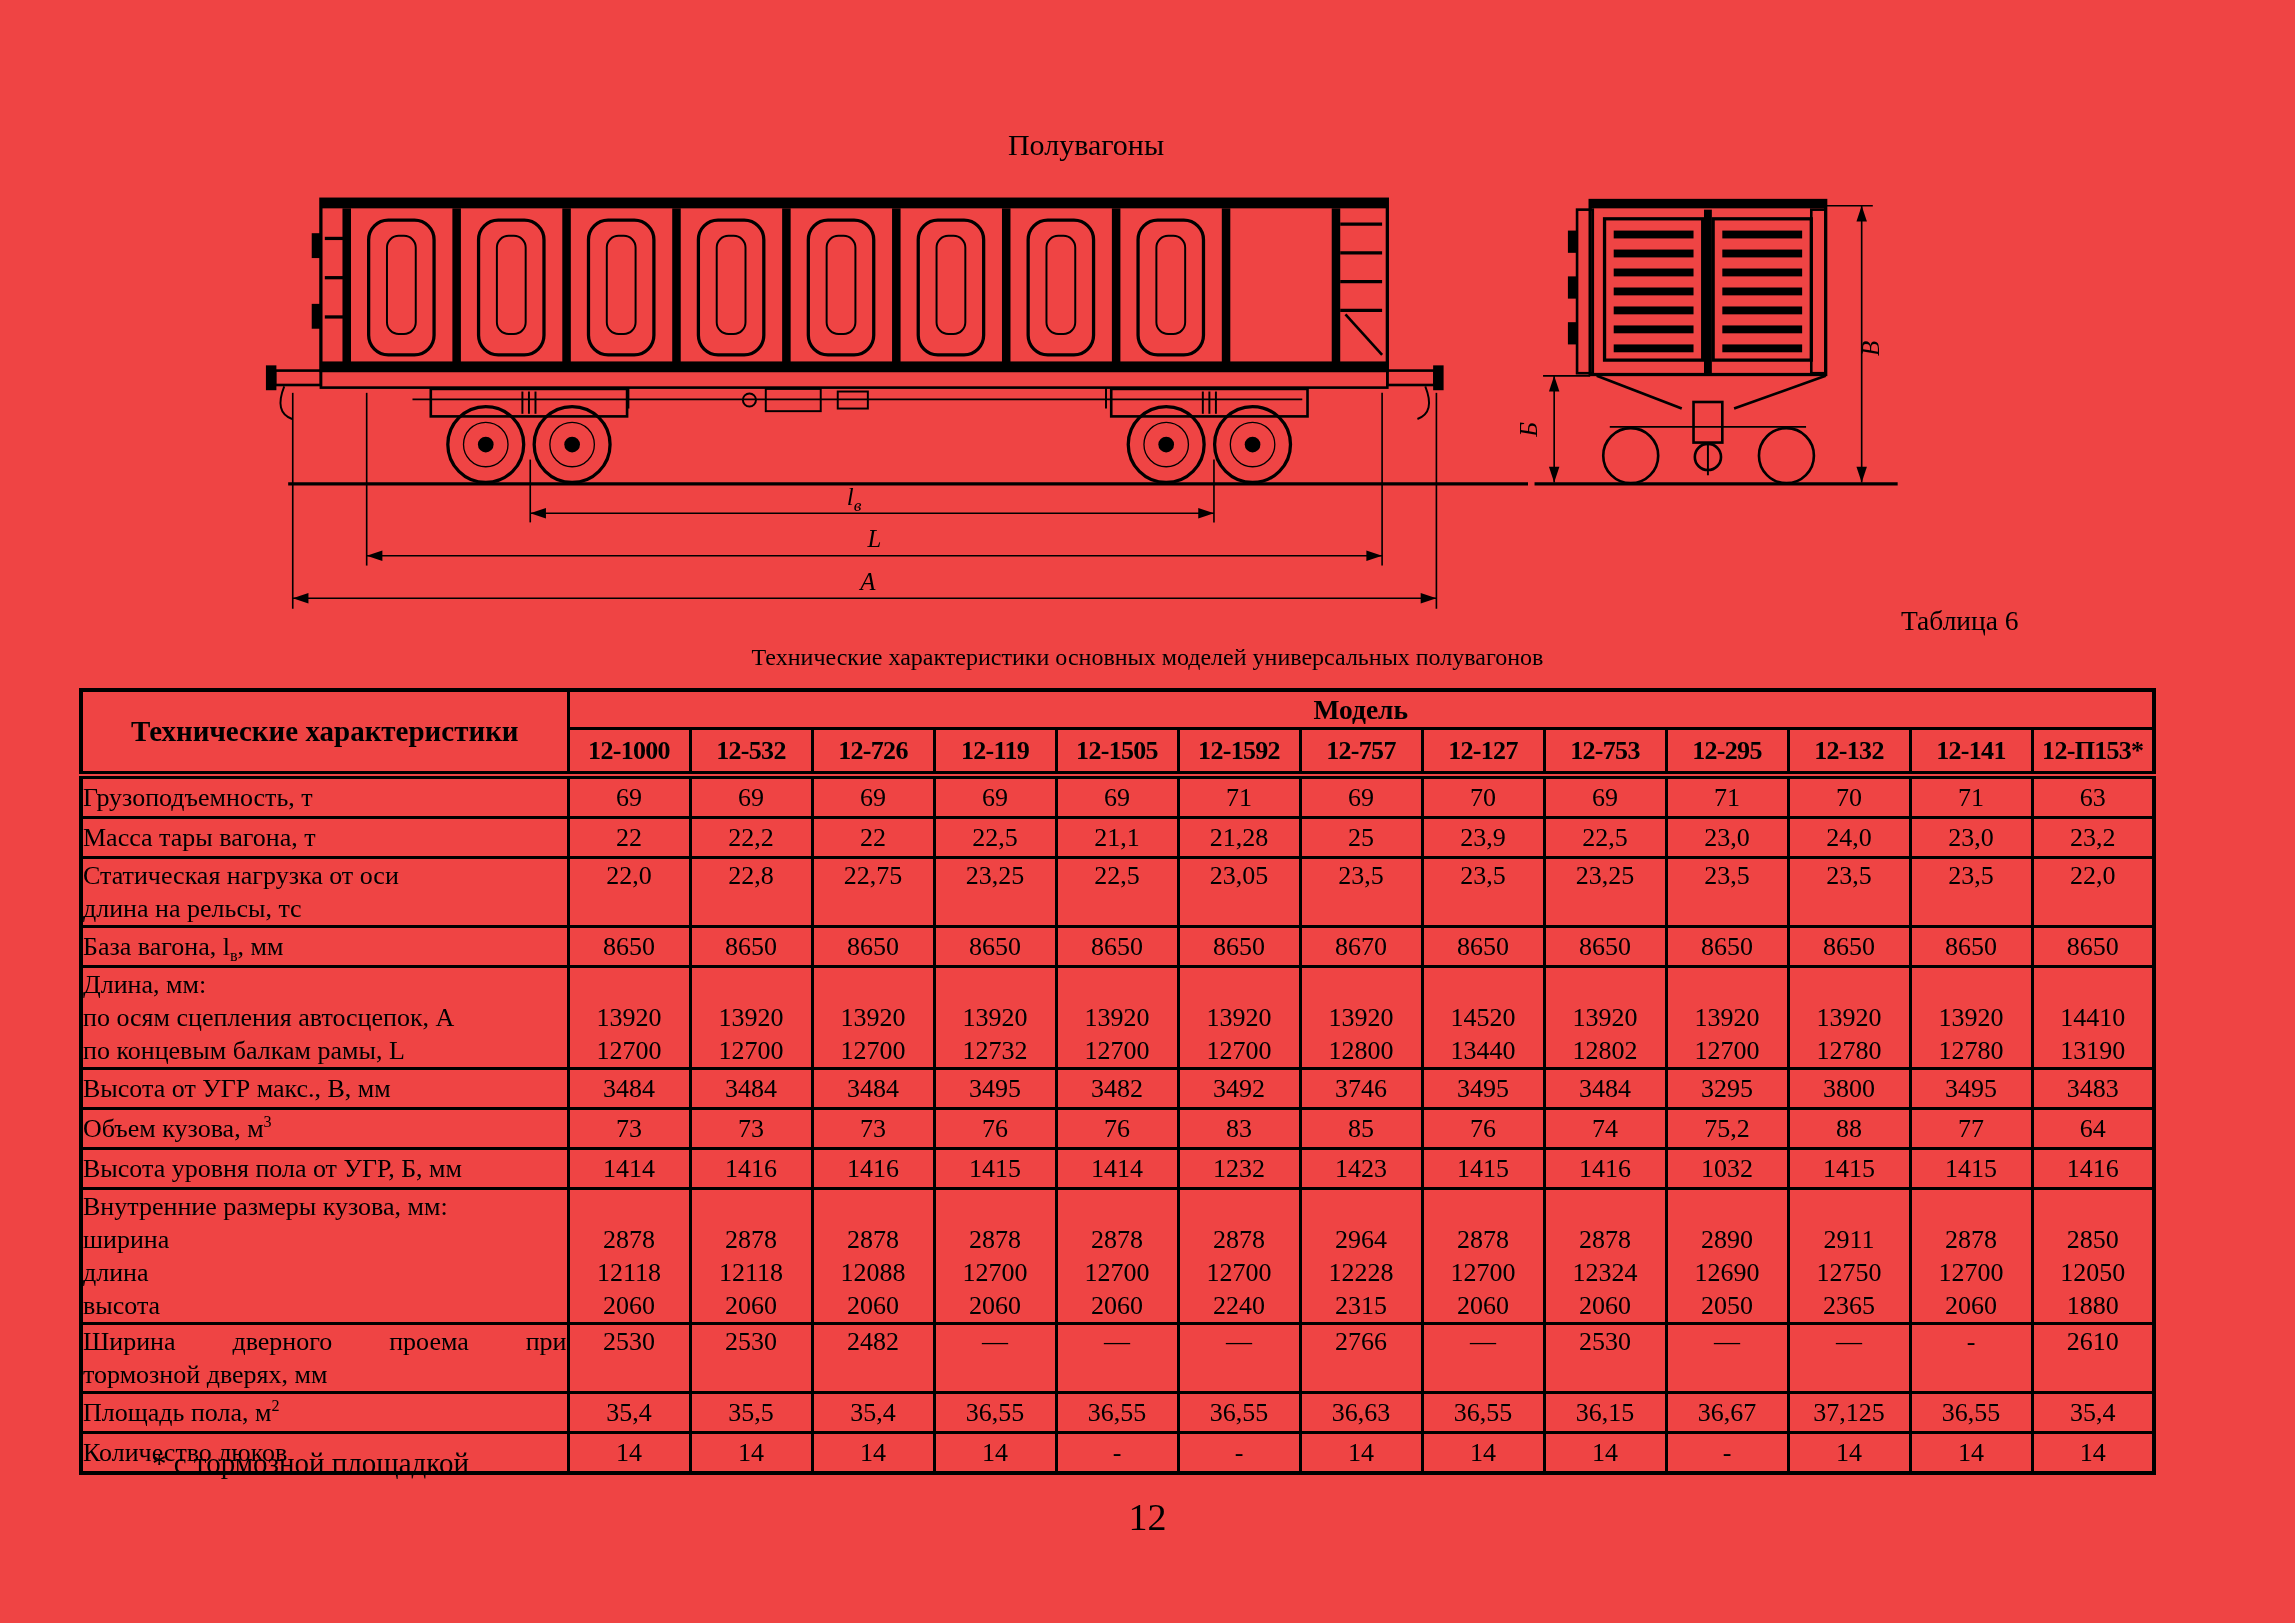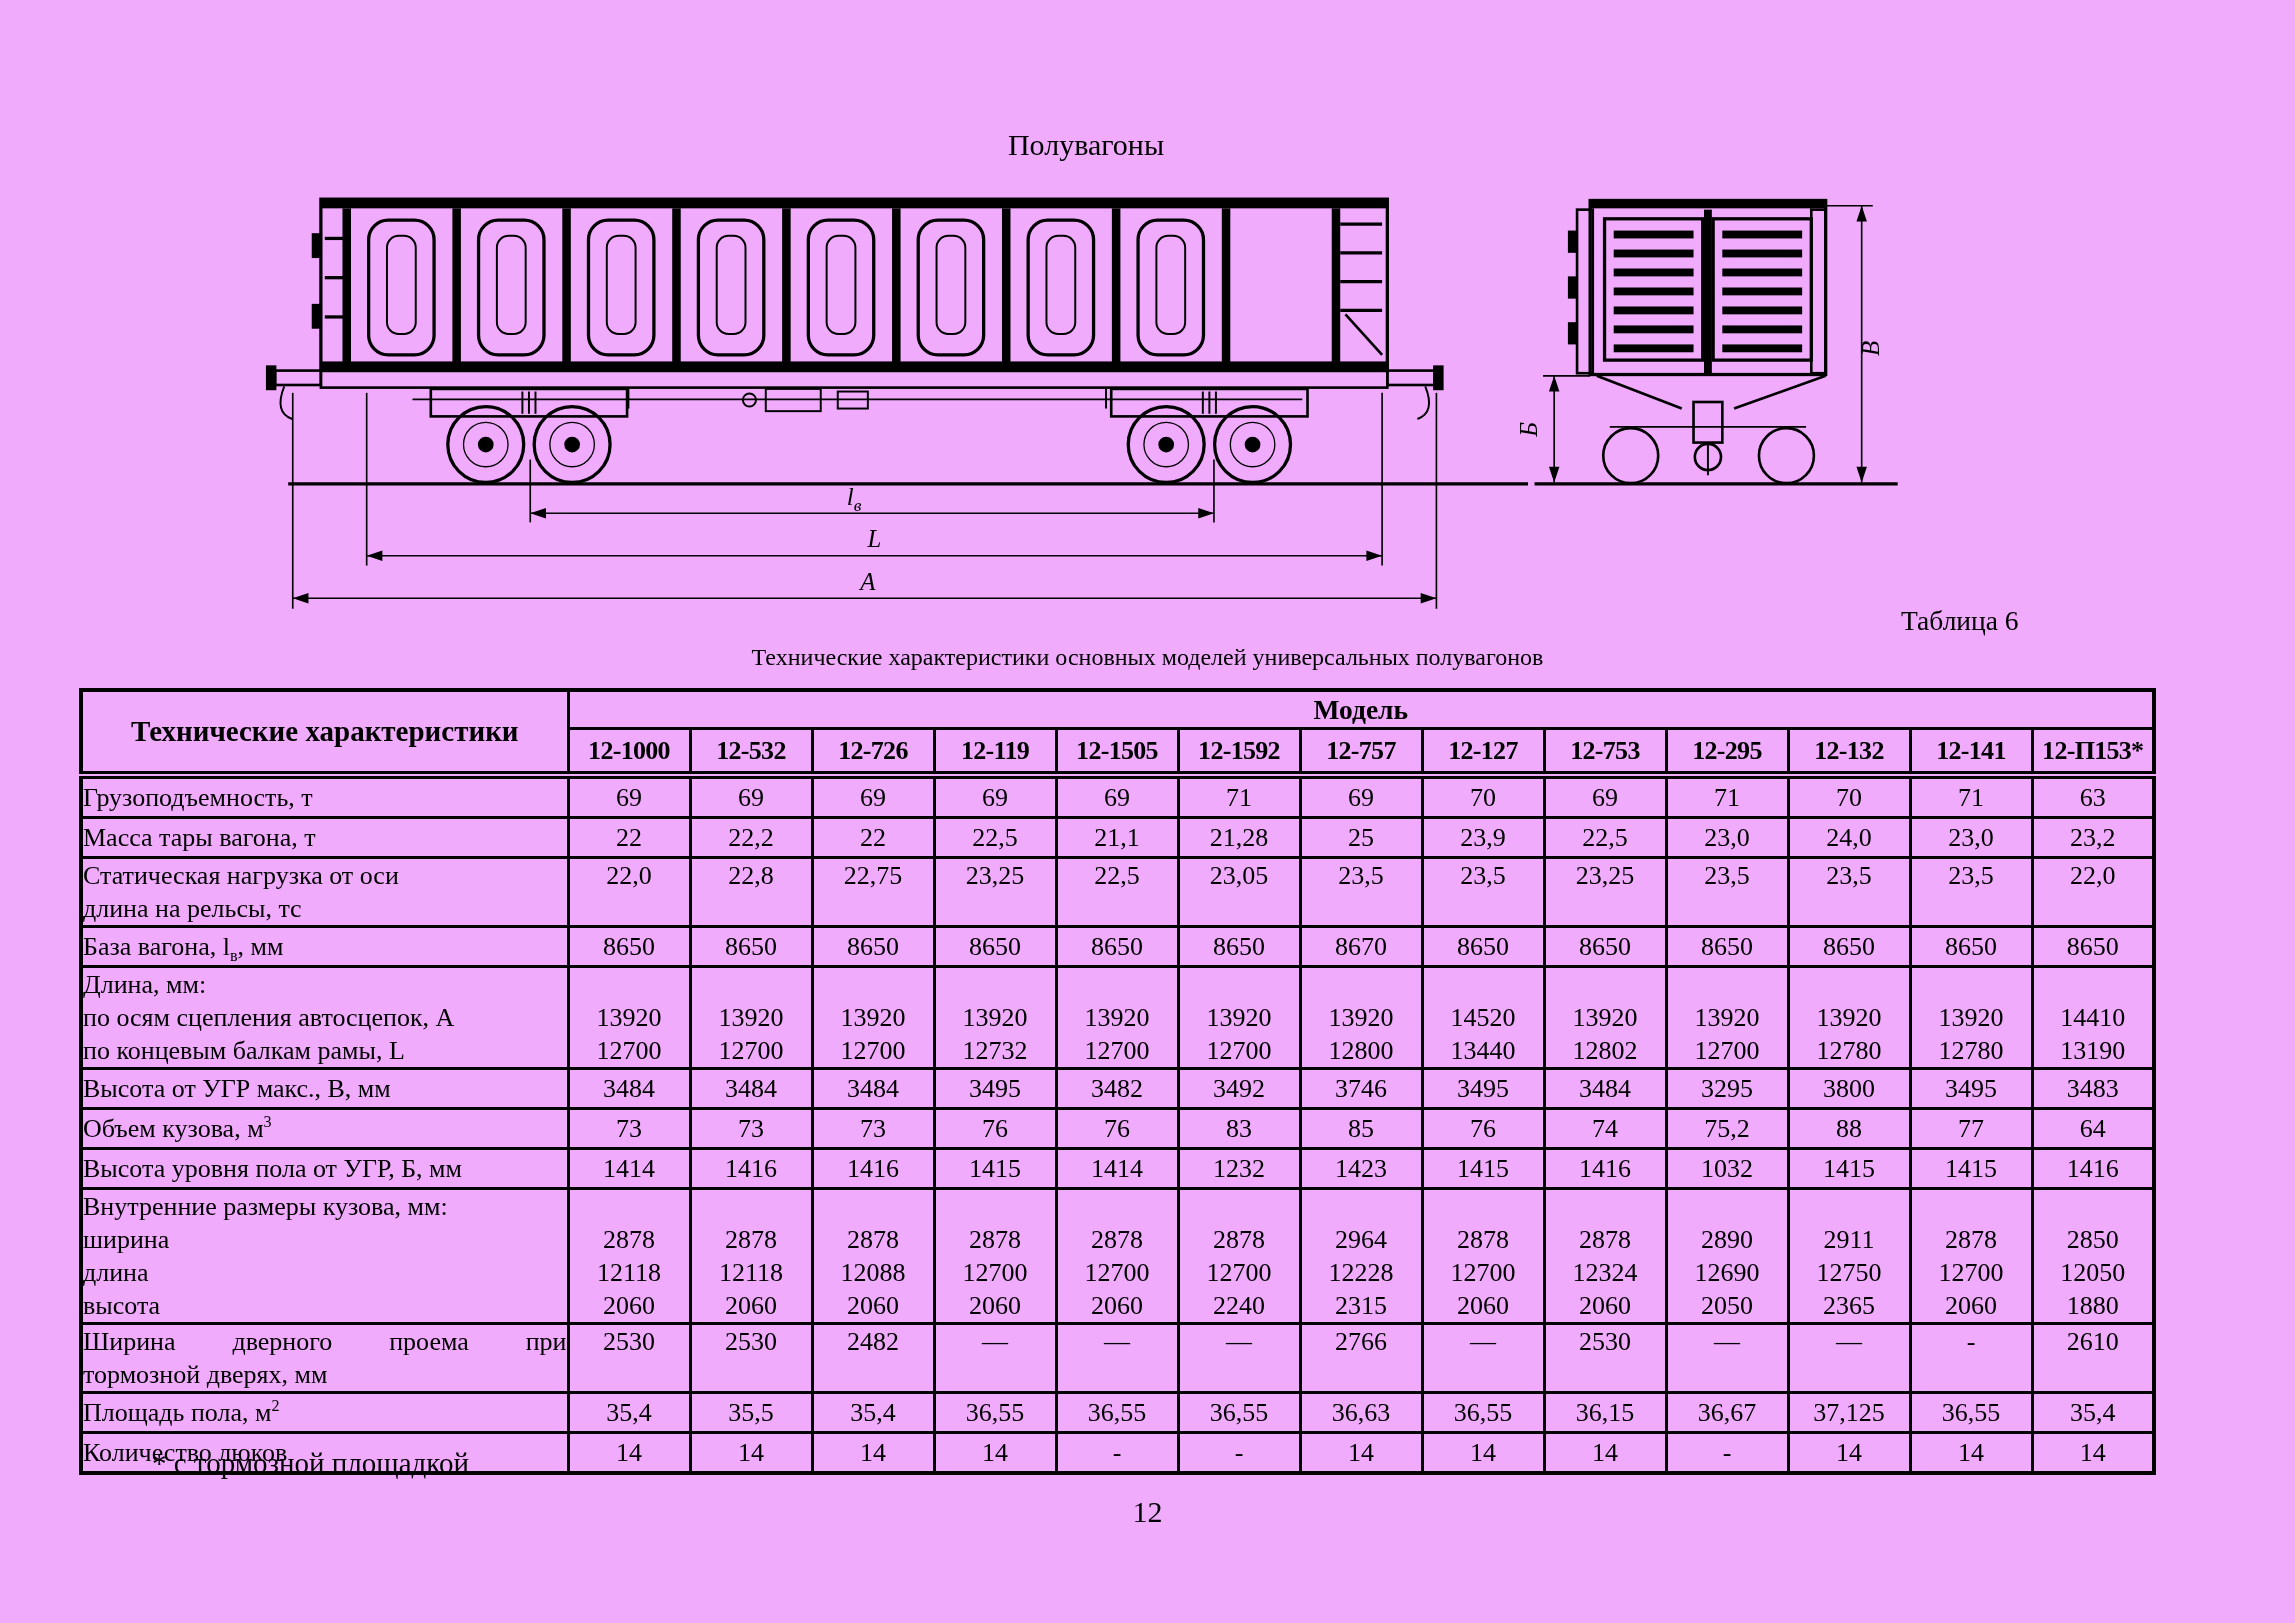--- a/index.html
+++ b/index.html
@@ -1,19 +1,19 @@
 <!DOCTYPE html>
 <html style="font-size:10.5px"><head>
 <meta charset="utf-8">
 <style>
   html,body{margin:0;padding:0;background:#888;}
   .page{
     position:relative;
     width:2295px;height:1623px;
-    background:#f0abfc;
+    background:#ef4444;
     font-family:"Liberation Serif","DejaVu Serif",serif;
     color:#000;
     overflow:hidden;
   }
   .title{
     position:absolute;top:128px;left:0;width:2172px;
     text-align:center;font-size:30px;
   }
   .table-label{
     position:absolute;top:605px;left:1901px;
@@ -22,21 +22,21 @@
   .caption{
     position:absolute;top:644px;left:0;width:2295px;
     text-align:center;font-size:24px;
   }
   .footnote{
     position:absolute;top:1447px;left:152px;
     font-size:29px;
   }
   .pageno{
     position:absolute;top:1495px;left:0;width:2295px;
-    text-align:center;font-size:30px;
+    text-align:center;font-size:38px;
   }
   svg.drawing{position:absolute;left:262px;top:173px;}
   svg.drawing text{font-family:"Liberation Serif","DejaVu Serif",serif;}
 
   table.spec{
     position:absolute;left:79px;top:688px;
     border-collapse:collapse;
     table-layout:fixed;
     width:2070px;
     font-size:26px;

